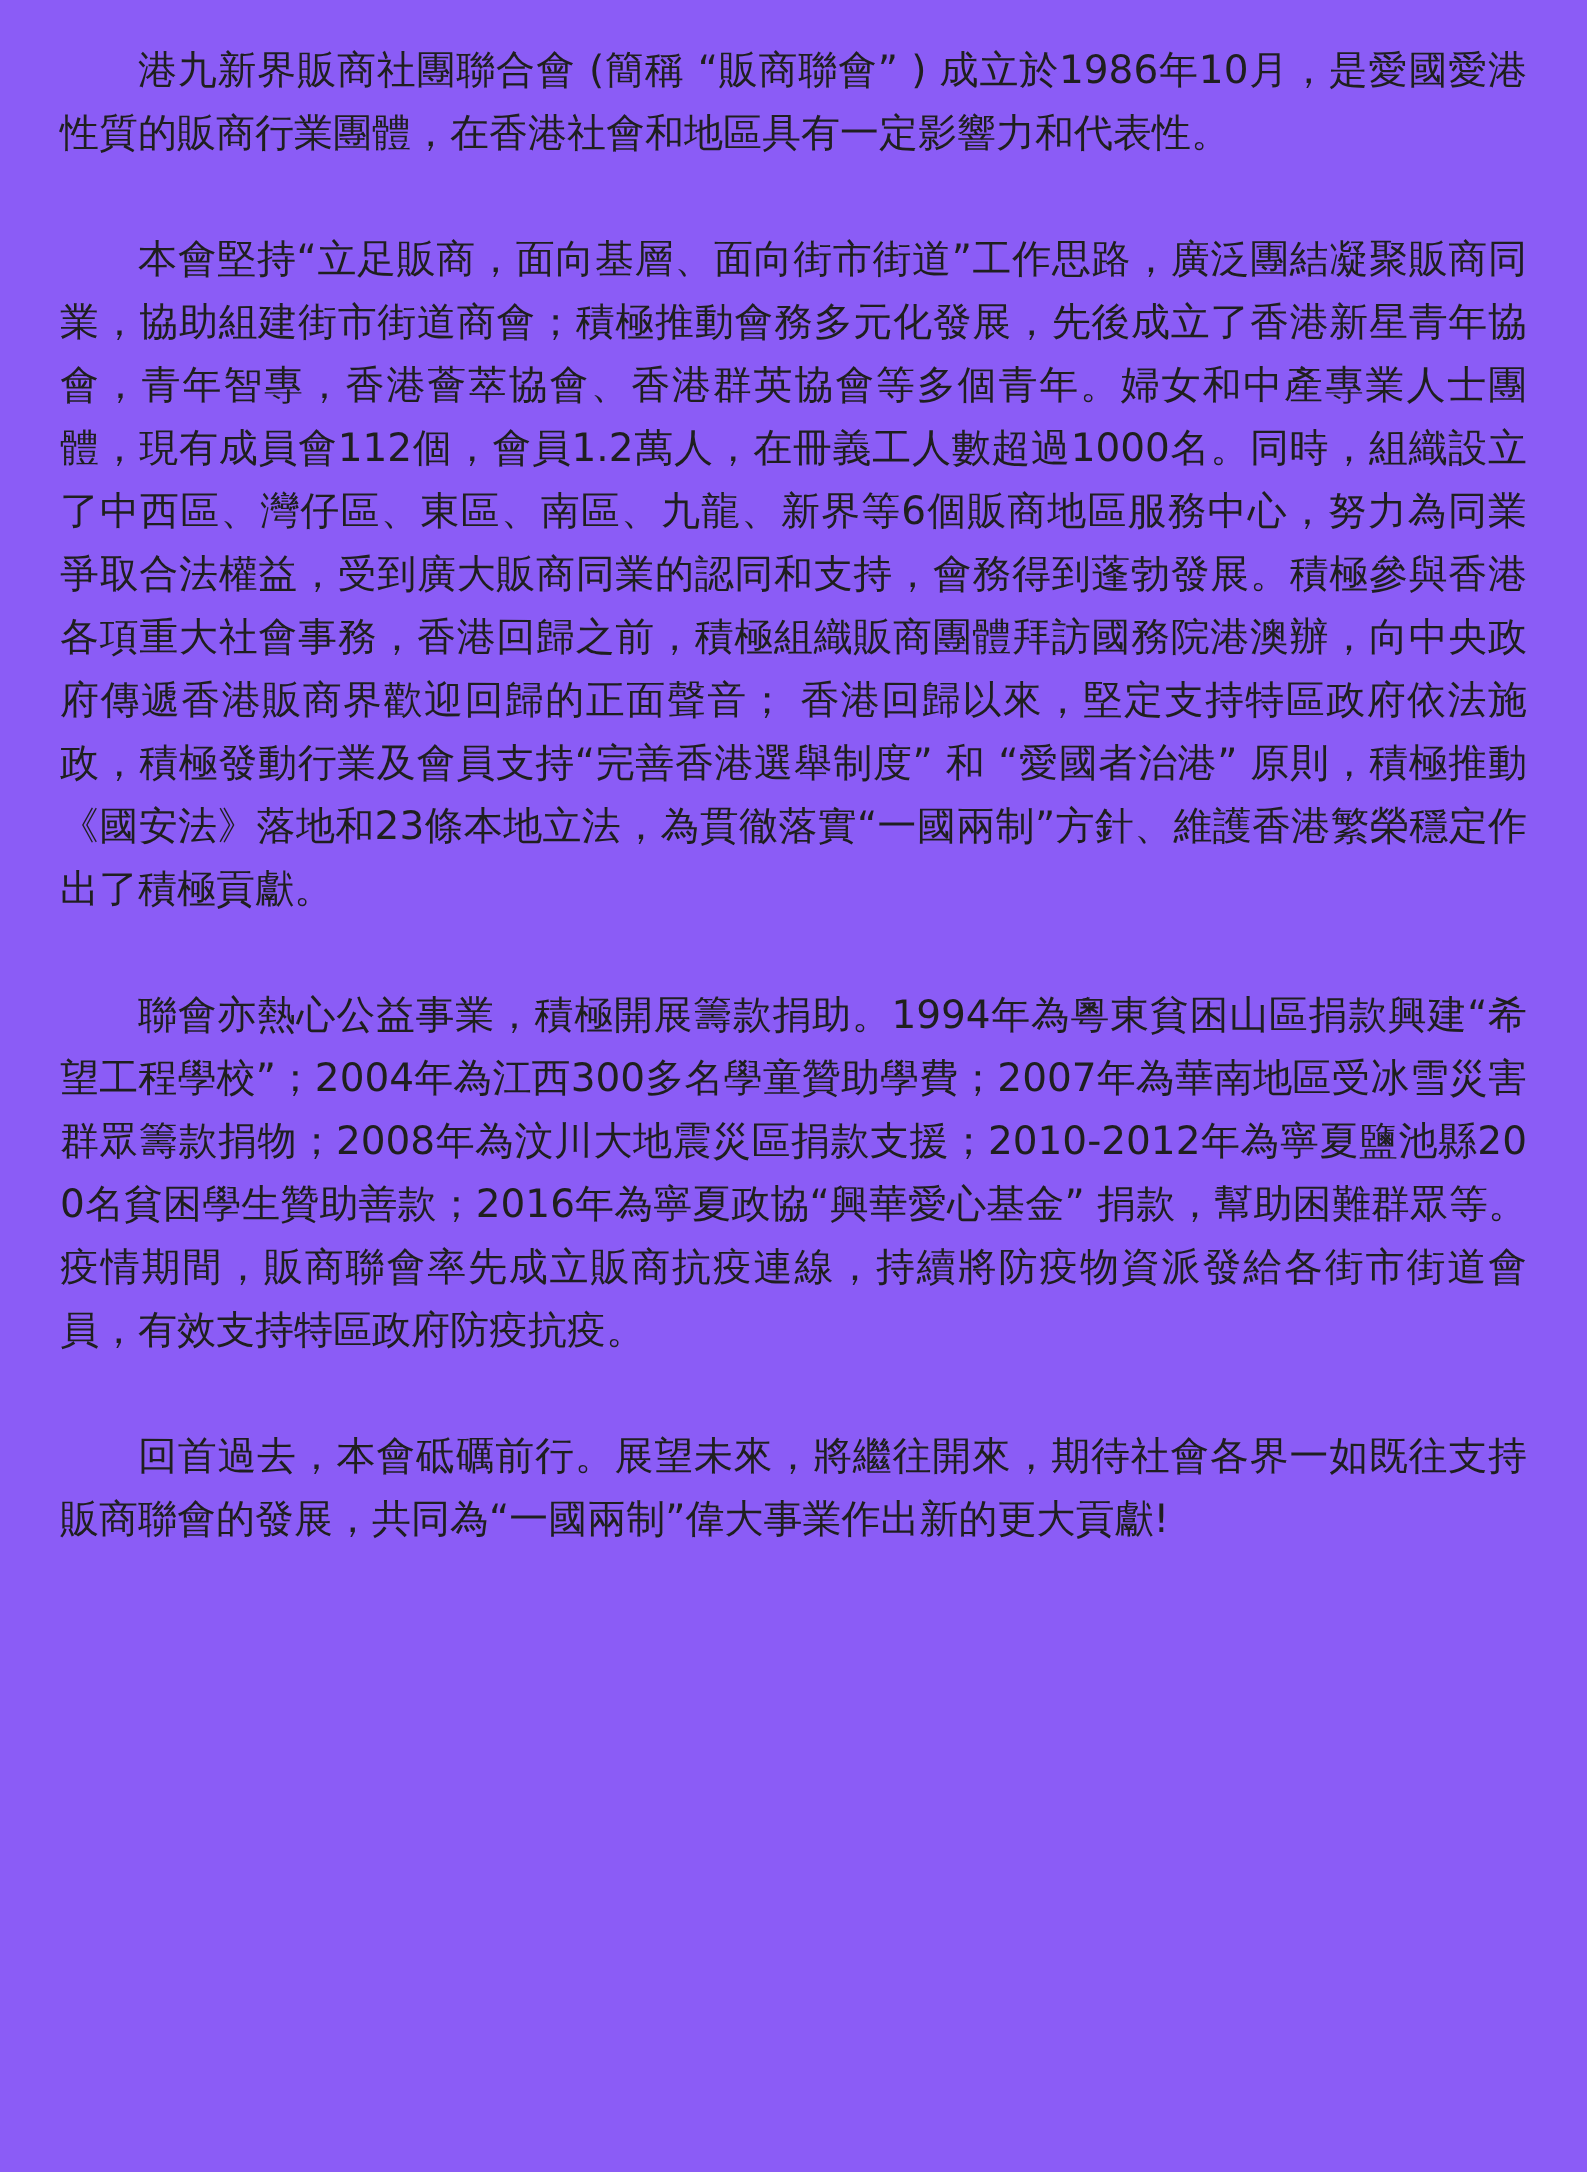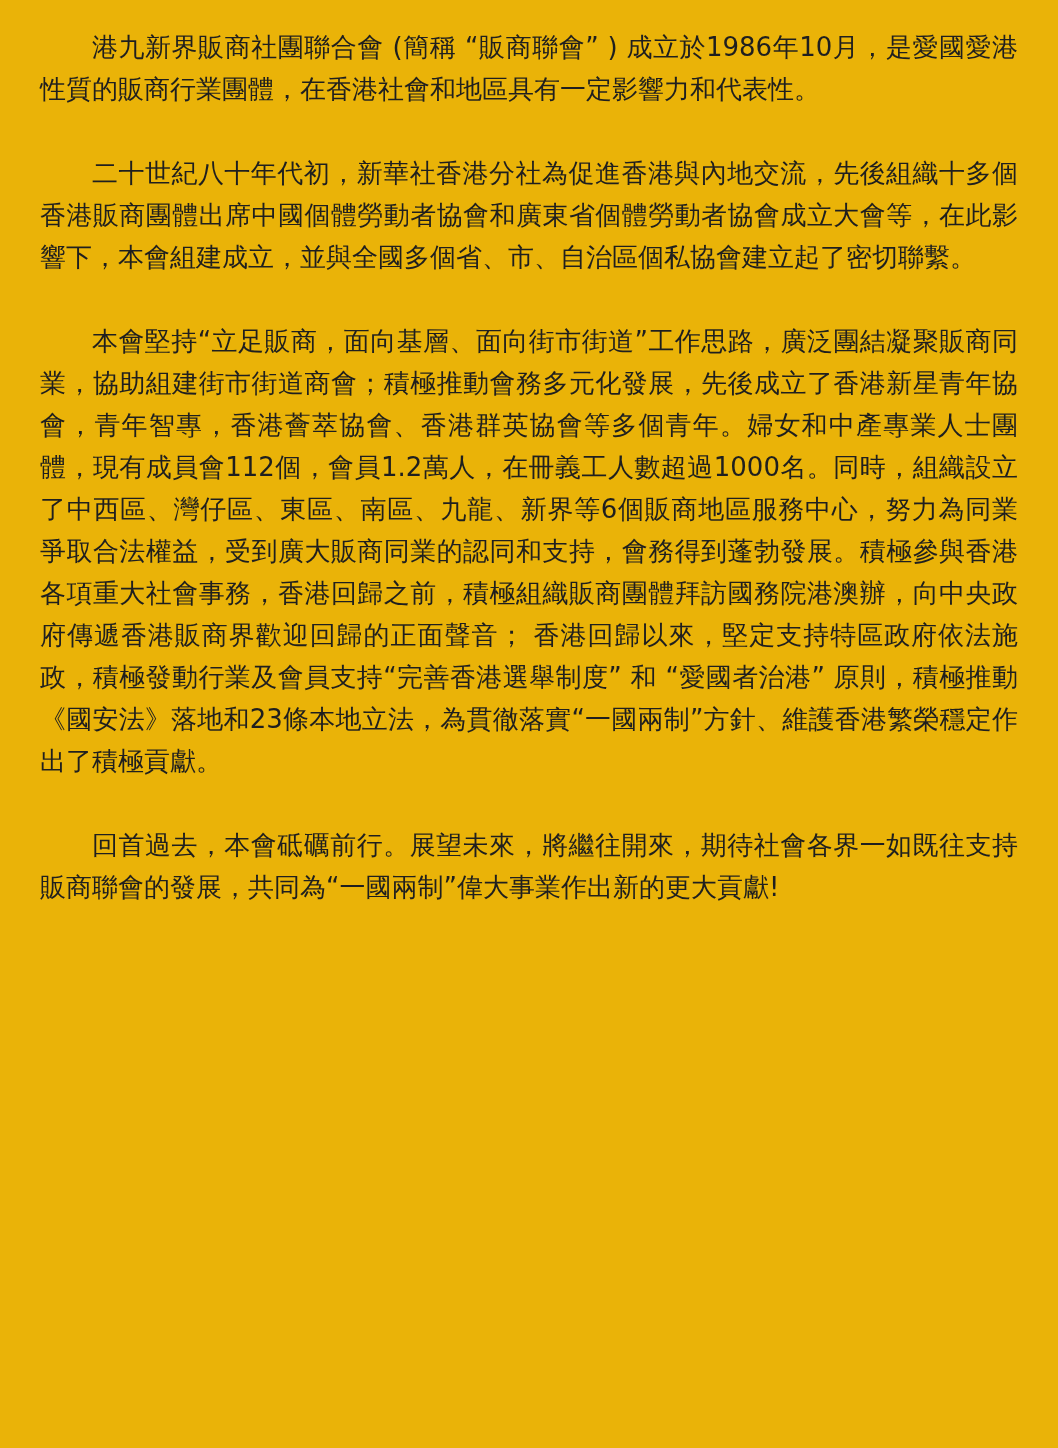--- a/index.html
+++ b/index.html
@@ -25,18 +25,18 @@
     color: #1f1f1f;
     text-align: justify;
     text-justify: inter-ideograph;
     text-indent: 2em;
     word-break: break-all;
   }
 </style>
 </head>
 <body>
 
-<div class="page" style="background: #eab308; color: rgb(31, 31, 31);">
+<div class="page" style="background: #8b5cf6; color: rgb(31, 31, 31);">
   <p class="para">港九新界販商社團聯合會 (簡稱 “販商聯會” ) 成立於1986年10月，是愛國愛港性質的販商行業團體，在香港社會和地區具有一定影響力和代表性。</p>
-  <p class="para">二十世紀八十年代初，新華社香港分社為促進香港與內地交流，先後組織十多個香港販商團體出席中國個體勞動者協會和廣東省個體勞動者協會成立大會等，在此影響下，本會組建成立，並與全國多個省、市、自治區個私協會建立起了密切聯繫。</p>
   <p class="para">本會堅持“立足販商，面向基層、面向街市街道”工作思路，廣泛團結凝聚販商同業，協助組建街市街道商會；積極推動會務多元化發展，先後成立了香港新星青年協會，青年智專，香港薈萃協會、香港群英協會等多個青年。婦女和中產專業人士團體，現有成員會112個，會員1.2萬人，在冊義工人數超過1000名。同時，組織設立了中西區、灣仔區、東區、南區、九龍、新界等6個販商地區服務中心，努力為同業爭取合法權益，受到廣大販商同業的認同和支持，會務得到蓬勃發展。積極參與香港各項重大社會事務，香港回歸之前，積極組織販商團體拜訪國務院港澳辦，向中央政府傳遞香港販商界歡迎回歸的正面聲音； 香港回歸以來，堅定支持特區政府依法施政，積極發動行業及會員支持“完善香港選舉制度” 和 “愛國者治港” 原則，積極推動《國安法》落地和23條本地立法，為貫徹落實“一國兩制”方針、維護香港繁榮穩定作出了積極貢獻。</p>
+  <p class="para">聯會亦熱心公益事業，積極開展籌款捐助。1994年為粵東貧困山區捐款興建“希望工程學校”；2004年為江西300多名學童贊助學費；2007年為華南地區受冰雪災害群眾籌款捐物；2008年為汶川大地震災區捐款支援；2010-2012年為寧夏鹽池縣200名貧困學生贊助善款；2016年為寧夏政協“興華愛心基金” 捐款，幫助困難群眾等。疫情期間，販商聯會率先成立販商抗疫連線，持續將防疫物資派發給各街市街道會員，有效支持特區政府防疫抗疫。</p>
   <p class="para">回首過去，本會砥礪前行。展望未來，將繼往開來，期待社會各界一如既往支持販商聯會的發展，共同為“一國兩制”偉大事業作出新的更大貢獻!</p>
 </div>
 
 </body></html>

